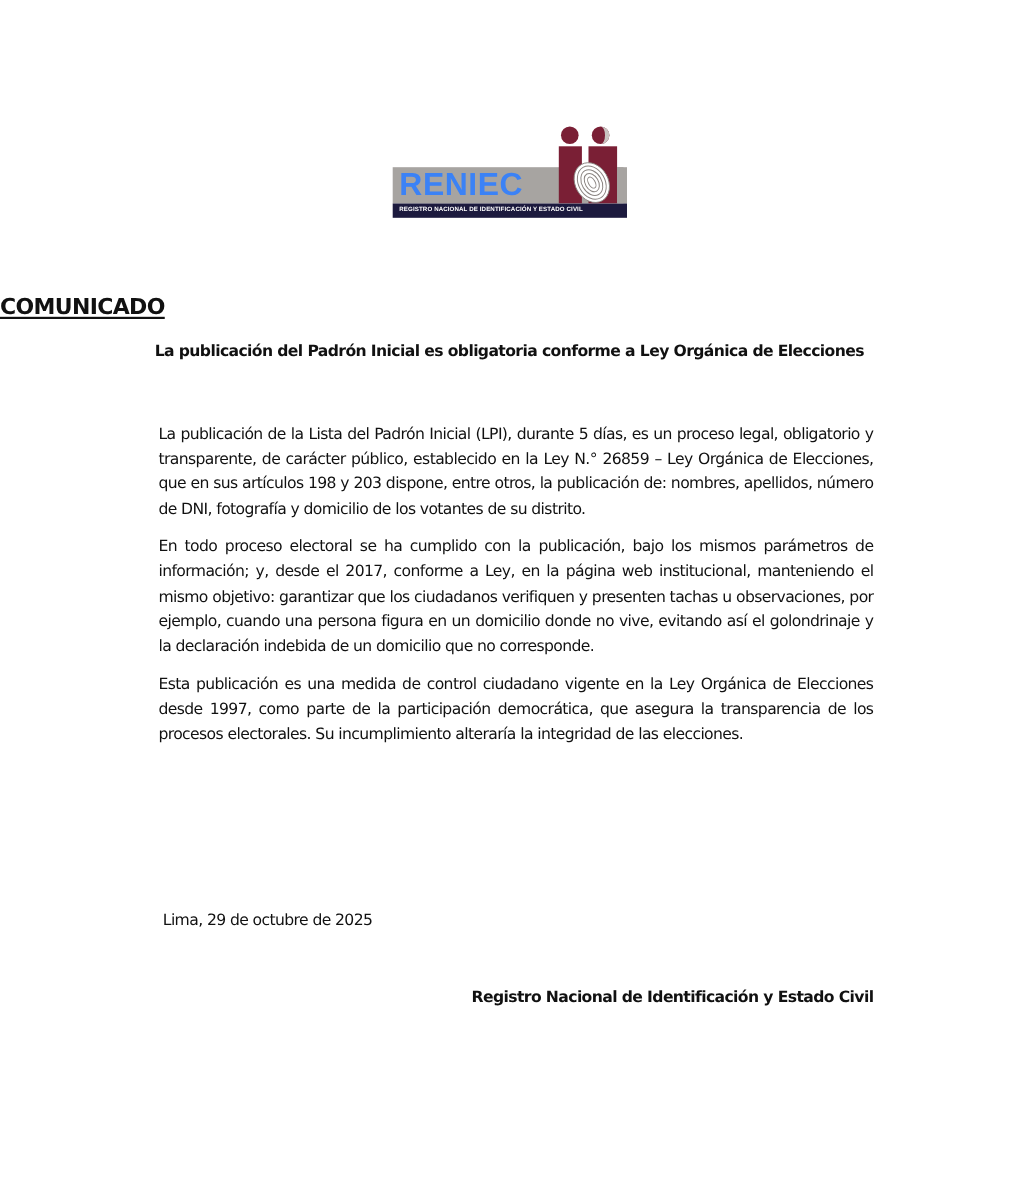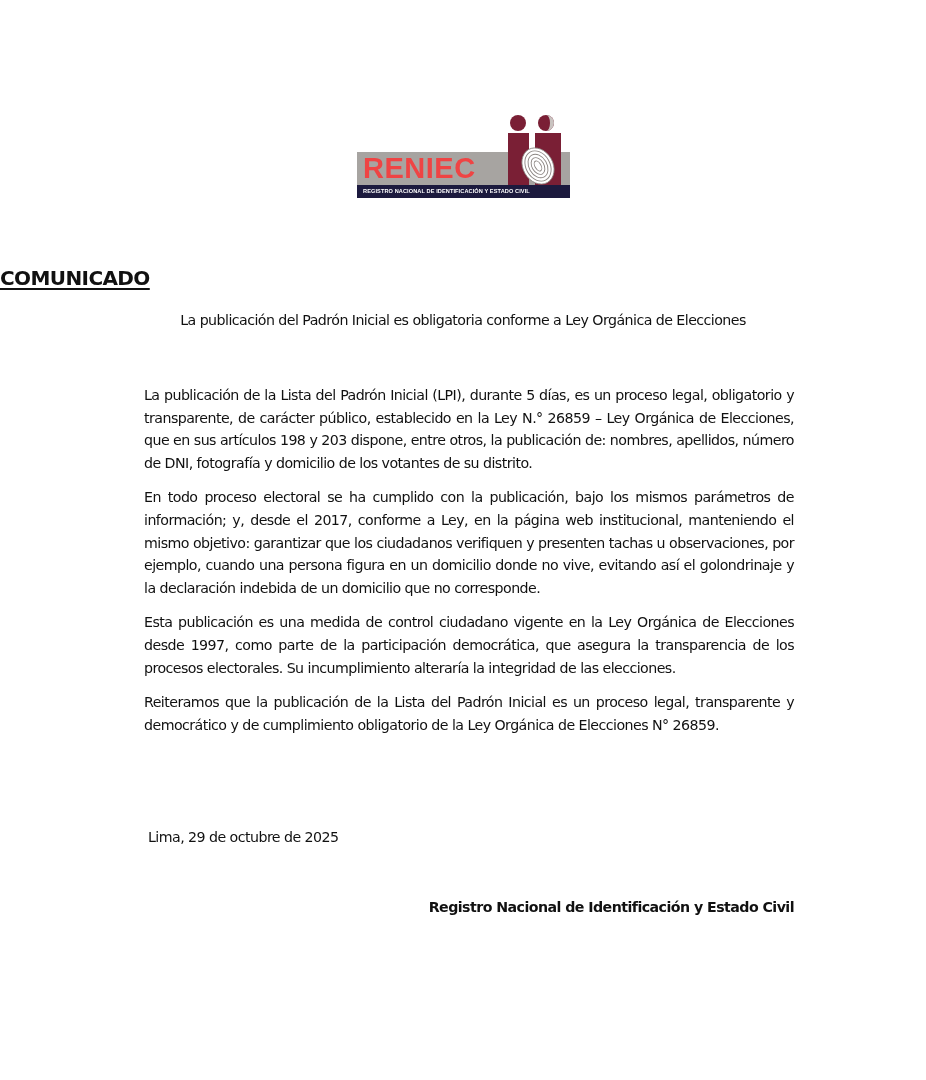--- a/index.html
+++ b/index.html
@@ -40,21 +40,21 @@
     .logo-wordmark {
       position: absolute;
       left: 6px;
       top: 38px;
       height: 33px;
       line-height: 33px;
       font-family: "Liberation Sans", sans-serif;
       font-weight: bold;
       font-size: 29px;
       letter-spacing: 0.5px;
-      color: #ef4444;
+      color: #3b82f6;
     }
     .logo-navy-band {
       position: absolute;
       left: 0;
       top: 71px;
       width: 213px;
       height: 13px;
       background: #1c1a3e;
     }
     .logo-tagline {
@@ -95,21 +95,21 @@
       text-decoration-thickness: 2px;
       text-underline-offset: 3px;
     }
     .subtitle {
       position: absolute;
       left: 0;
       width: 926px;
       top: 312px;
       text-align: center;
       font-family: "DejaVu Sans", sans-serif;
-      font-weight: normal;
+      font-weight: bold;
       font-size: 14.2px;
       letter-spacing: -0.55px;
     }
 
     
     .body-text {
       position: absolute;
       left: 132px;
       width: 662px;
       top: 384px;
@@ -178,19 +178,18 @@
 
   <div class="title">
     <span>COMUNICADO</span>
   </div>
   <div class="subtitle">La publicación del Padrón Inicial es obligatoria conforme a Ley Orgánica de Elecciones</div>
 
   <div class="body-text">
     <p>La publicación de la Lista del Padrón Inicial (LPI), durante 5 días, es un proceso legal, obligatorio y transparente, de carácter público, establecido en la Ley N.° 26859 – Ley Orgánica de Elecciones, que en sus artículos 198 y 203 dispone, entre otros, la publicación de: nombres, apellidos, número de DNI, fotografía y domicilio de los votantes de su distrito.</p>
     <p>En todo proceso electoral se ha cumplido con la publicación, bajo los mismos parámetros de información; y, desde el 2017, conforme a Ley, en la página web institucional, manteniendo el mismo objetivo: garantizar que los ciudadanos verifiquen y presenten tachas u observaciones, por ejemplo, cuando una persona figura en un domicilio donde no vive, evitando así el golondrinaje y la declaración indebida de un domicilio que no corresponde.</p>
     <p>Esta publicación es una medida de control ciudadano vigente en la Ley Orgánica de Elecciones desde 1997, como parte de la participación democrática, que asegura la transparencia de los procesos electorales. Su incumplimiento alteraría la integridad de las elecciones.</p>
-    <p>Reiteramos que la publicación de la Lista del Padrón Inicial es un proceso legal, transparente y democrático y de cumplimiento obligatorio de la Ley Orgánica de Elecciones N° 26859.</p>
   </div>
 
   <div class="date">Lima, 29 de octubre de 2025</div>
 
   <div class="signature">Registro Nacional de Identificación y Estado Civil</div>
 </div>
 
 </body></html>

